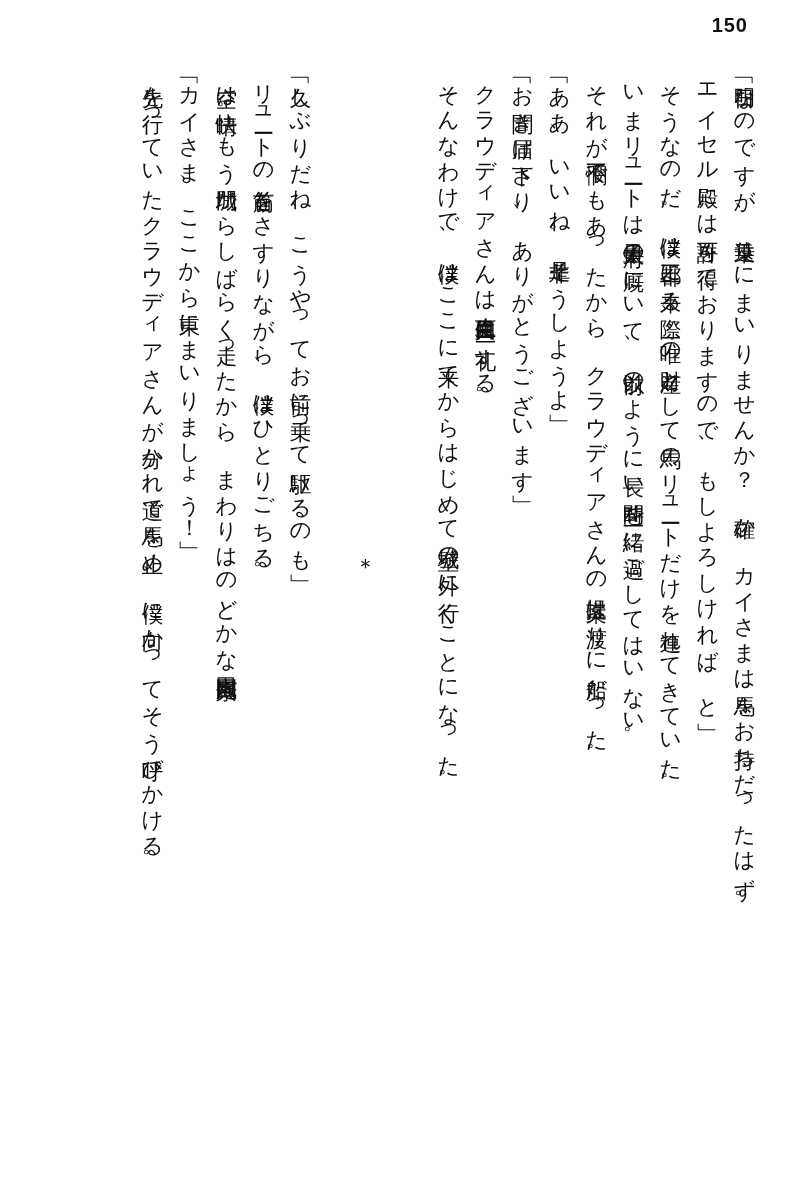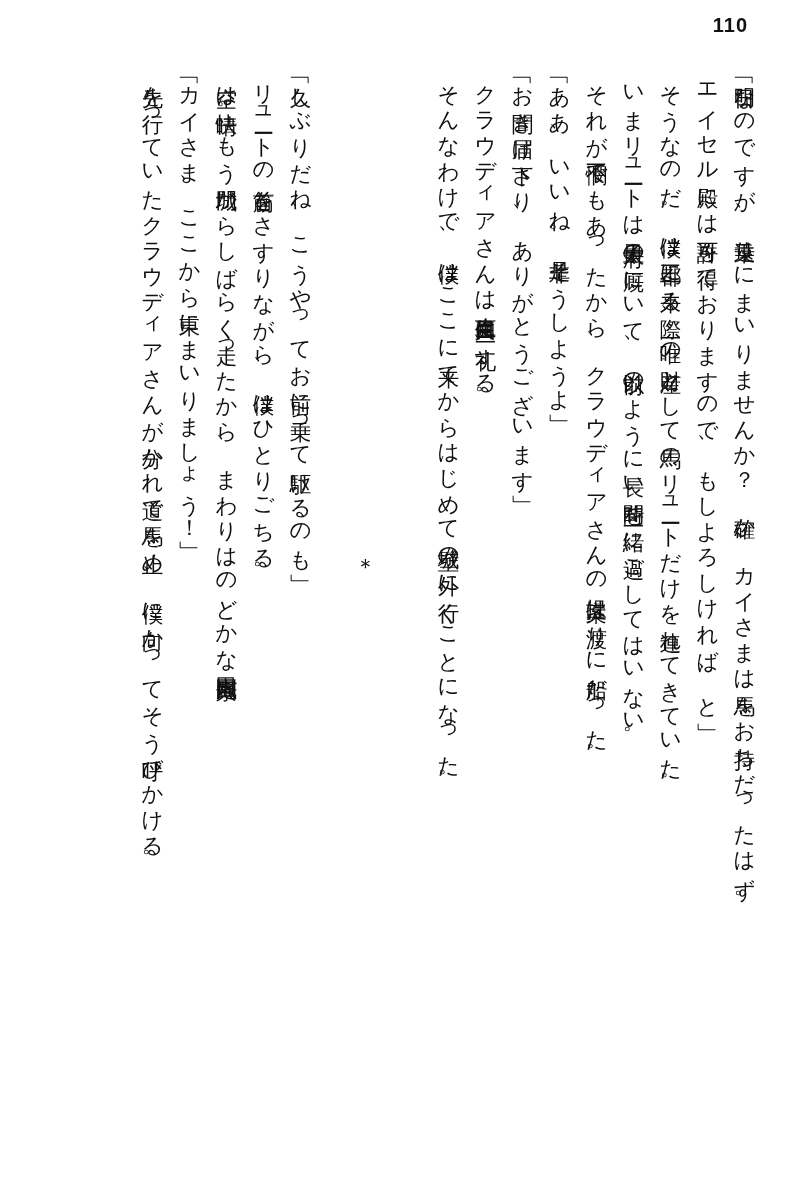--- a/index.html
+++ b/index.html
@@ -71,21 +71,21 @@
     font-size: 22px;
     font-family: "Liberation Sans", sans-serif;
     transform: translateY(-72px);
   }
 </style>
 </head>
 <body>
 
 <div class="page">
 
-  <div class="page-number">110</div>
+  <div class="page-number">150</div>
 
   <div class="text-body">
     <div class="column">「明日なのですが、遠乗りにまいりませんか？　確か、カイさまは馬をお持ちだったはず。</div>
     <div class="column">エイセル殿には許可を得ておりますので、もしよろしければ、と」</div>
     <div class="column">そうなのだ。僕は王都に来る際、唯一の財産として馬のリュートだけを連れてきていた。</div>
     <div class="column">いまリュートは皇太子府の厩にいて、以前のように長い時間を一緒に過ごしてはいない。</div>
     <div class="column">それが不憫でもあったから、クラウディアさんの提案は渡りに船だった。</div>
     <div class="column">「ああ、いいね。是非そうしようよ」</div>
     <div class="column">「お聞き届け下さり、ありがとうございます」</div>
     <div class="column">クラウディアさんは生真面目に一礼する。</div>

